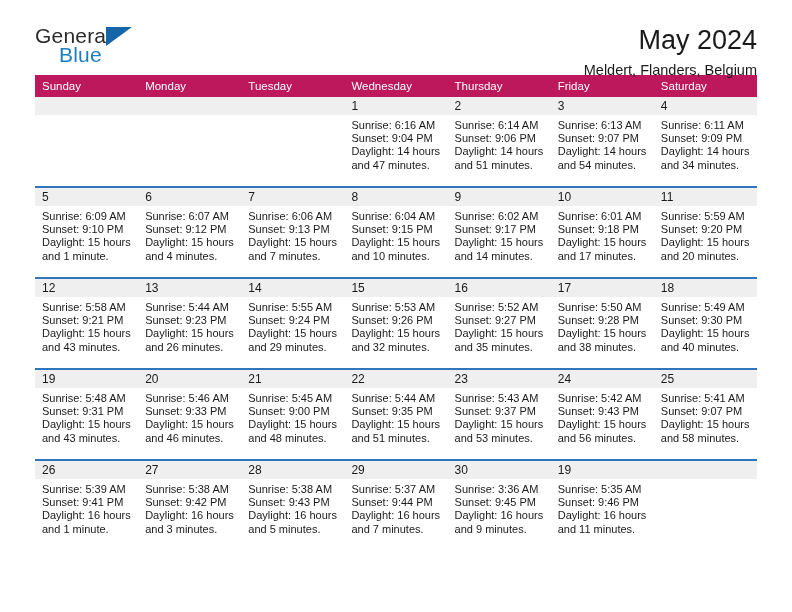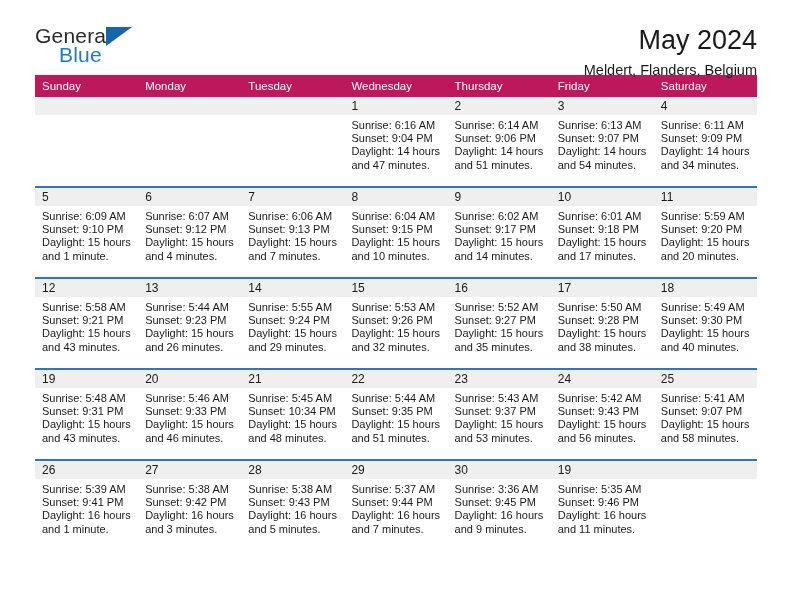--- a/index.html
+++ b/index.html
@@ -390,21 +390,21 @@
             <div>Sunrise: 5:46 AM</div>
             <div>Sunset: 9:33 PM</div>
             <div>Daylight: 15 hours</div>
             <div>and 46 minutes.</div>
           </div>
         </td>
         <td>
           <div class="daynum-band">21</div>
           <div class="cell-body">
             <div>Sunrise: 5:45 AM</div>
-            <div>Sunset: 10:34 PM</div>
+            <div>Sunset: 9:00 PM</div>
             <div>Daylight: 15 hours</div>
             <div>and 48 minutes.</div>
           </div>
         </td>
         <td>
           <div class="daynum-band">22</div>
           <div class="cell-body">
             <div>Sunrise: 5:44 AM</div>
             <div>Sunset: 9:35 PM</div>
             <div>Daylight: 15 hours</div>

